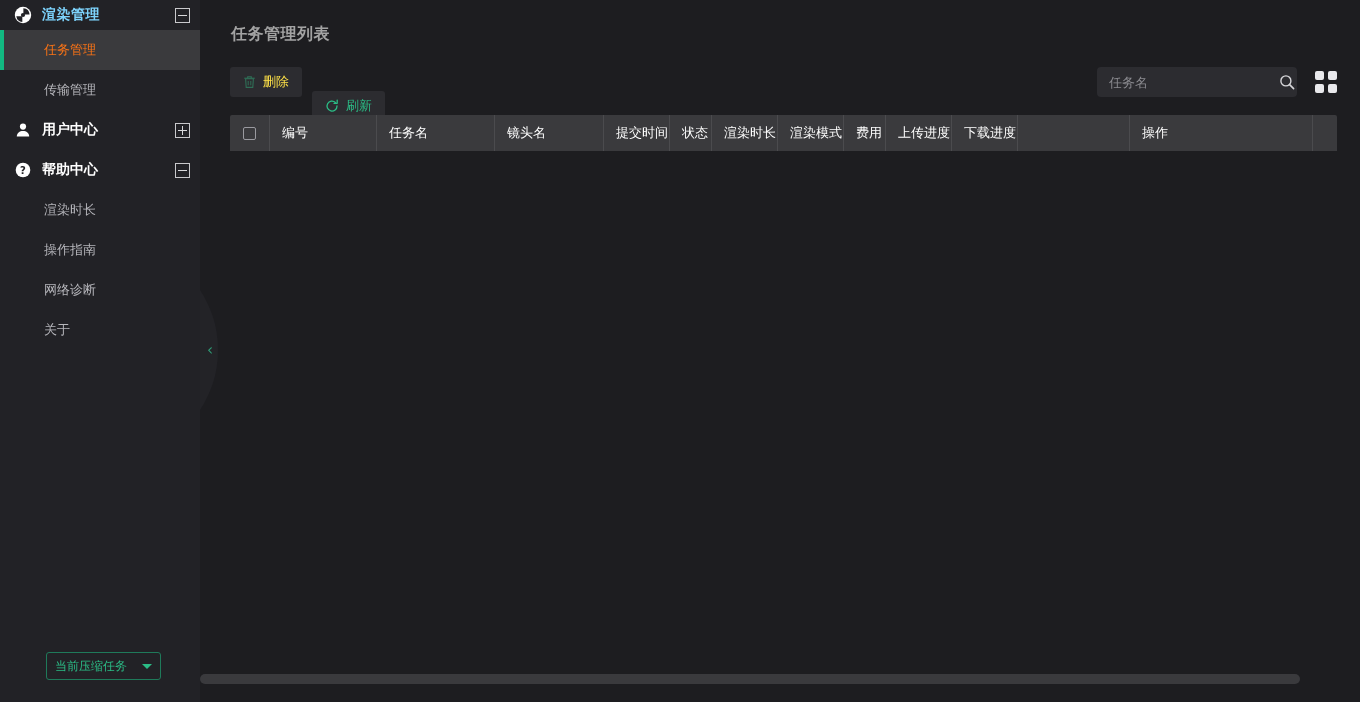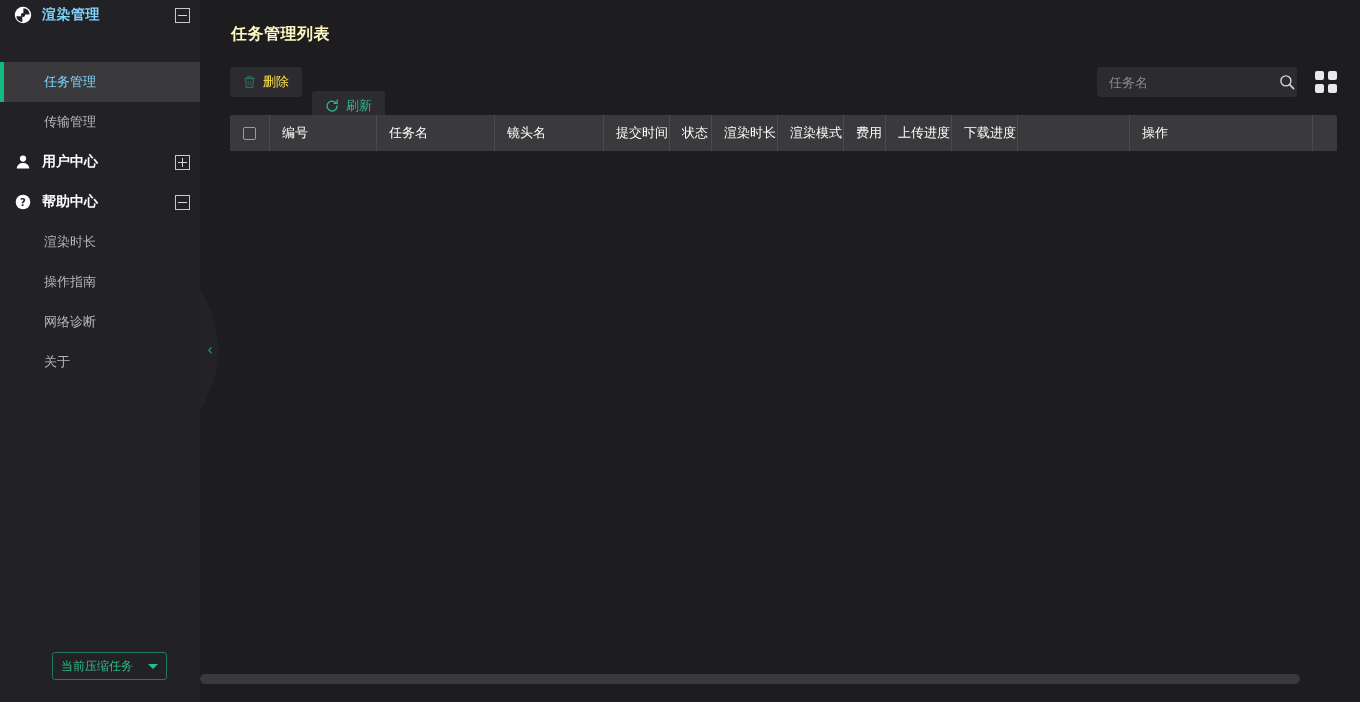--- a/index.html
+++ b/index.html
@@ -46,29 +46,29 @@
   }
   .group-head .gi { width: 18px; flex: 0 0 18px; margin-right: 10px; display: flex; align-items: center; justify-content: center; }
   .group-head .gt { color: #ffffff; font-size: 14px; font-weight: bold; flex: 1 1 auto; }
 
   .nav-item {
     height: 40px; display: flex; align-items: center;
     padding-left: 44px; position: relative;
     color: #b6b6bb; font-size: 13px;
   }
   .nav-item.active {
-    background: #3a3a3d; color: #7dd3fc; margin-top: 32px;
+    background: #3a3a3d; color: #f97316;
   }
   .nav-item.active::before {
     content: ""; position: absolute; left: 0; top: 0;
     width: 4px; height: 100%; background: #12b981;
   }
 
   .sidebar-bottom {
-    position: absolute; left: 52px; bottom: 22px;
+    position: absolute; left: 46px; bottom: 22px;
   }
   .compress-btn {
     width: 115px; height: 28px; border: 1px solid #1f7a5a;
     border-radius: 3px; background: transparent;
     display: flex; align-items: center; padding: 0 8px;
     color: #2bbd86; font-size: 12px;
   }
   .compress-btn .lbl { flex: 1 1 auto; white-space: nowrap; }
   .caret-down {
     width: 0; height: 0; flex: 0 0 8px;
@@ -89,21 +89,21 @@
     position: relative; z-index: 2; color: #2f9e77; font-size: 15px;
     line-height: 1; margin-left: -2px;
   }
 
   
   .main {
     flex: 1 1 auto; height: 702px; background: #1d1d20;
     position: relative; padding: 0 30px 0 30px;
   }
   .page-title {
-    color: #fef9c3; font-size: 16px; font-weight: bold;
+    color: #a3a3a3; font-size: 16px; font-weight: bold;
     padding-top: 24px; padding-left: 1px; letter-spacing: .5px;
   }
   .toolbar {
     margin-top: 22px; height: 30px; display: flex; align-items: center;
     position: relative;
   }
   .tbtn {
     height: 30px; border-radius: 3px; background: #2c2c30;
     display: inline-flex; align-items: center; padding: 0 13px;
     font-size: 13px; margin-right: 10px;

